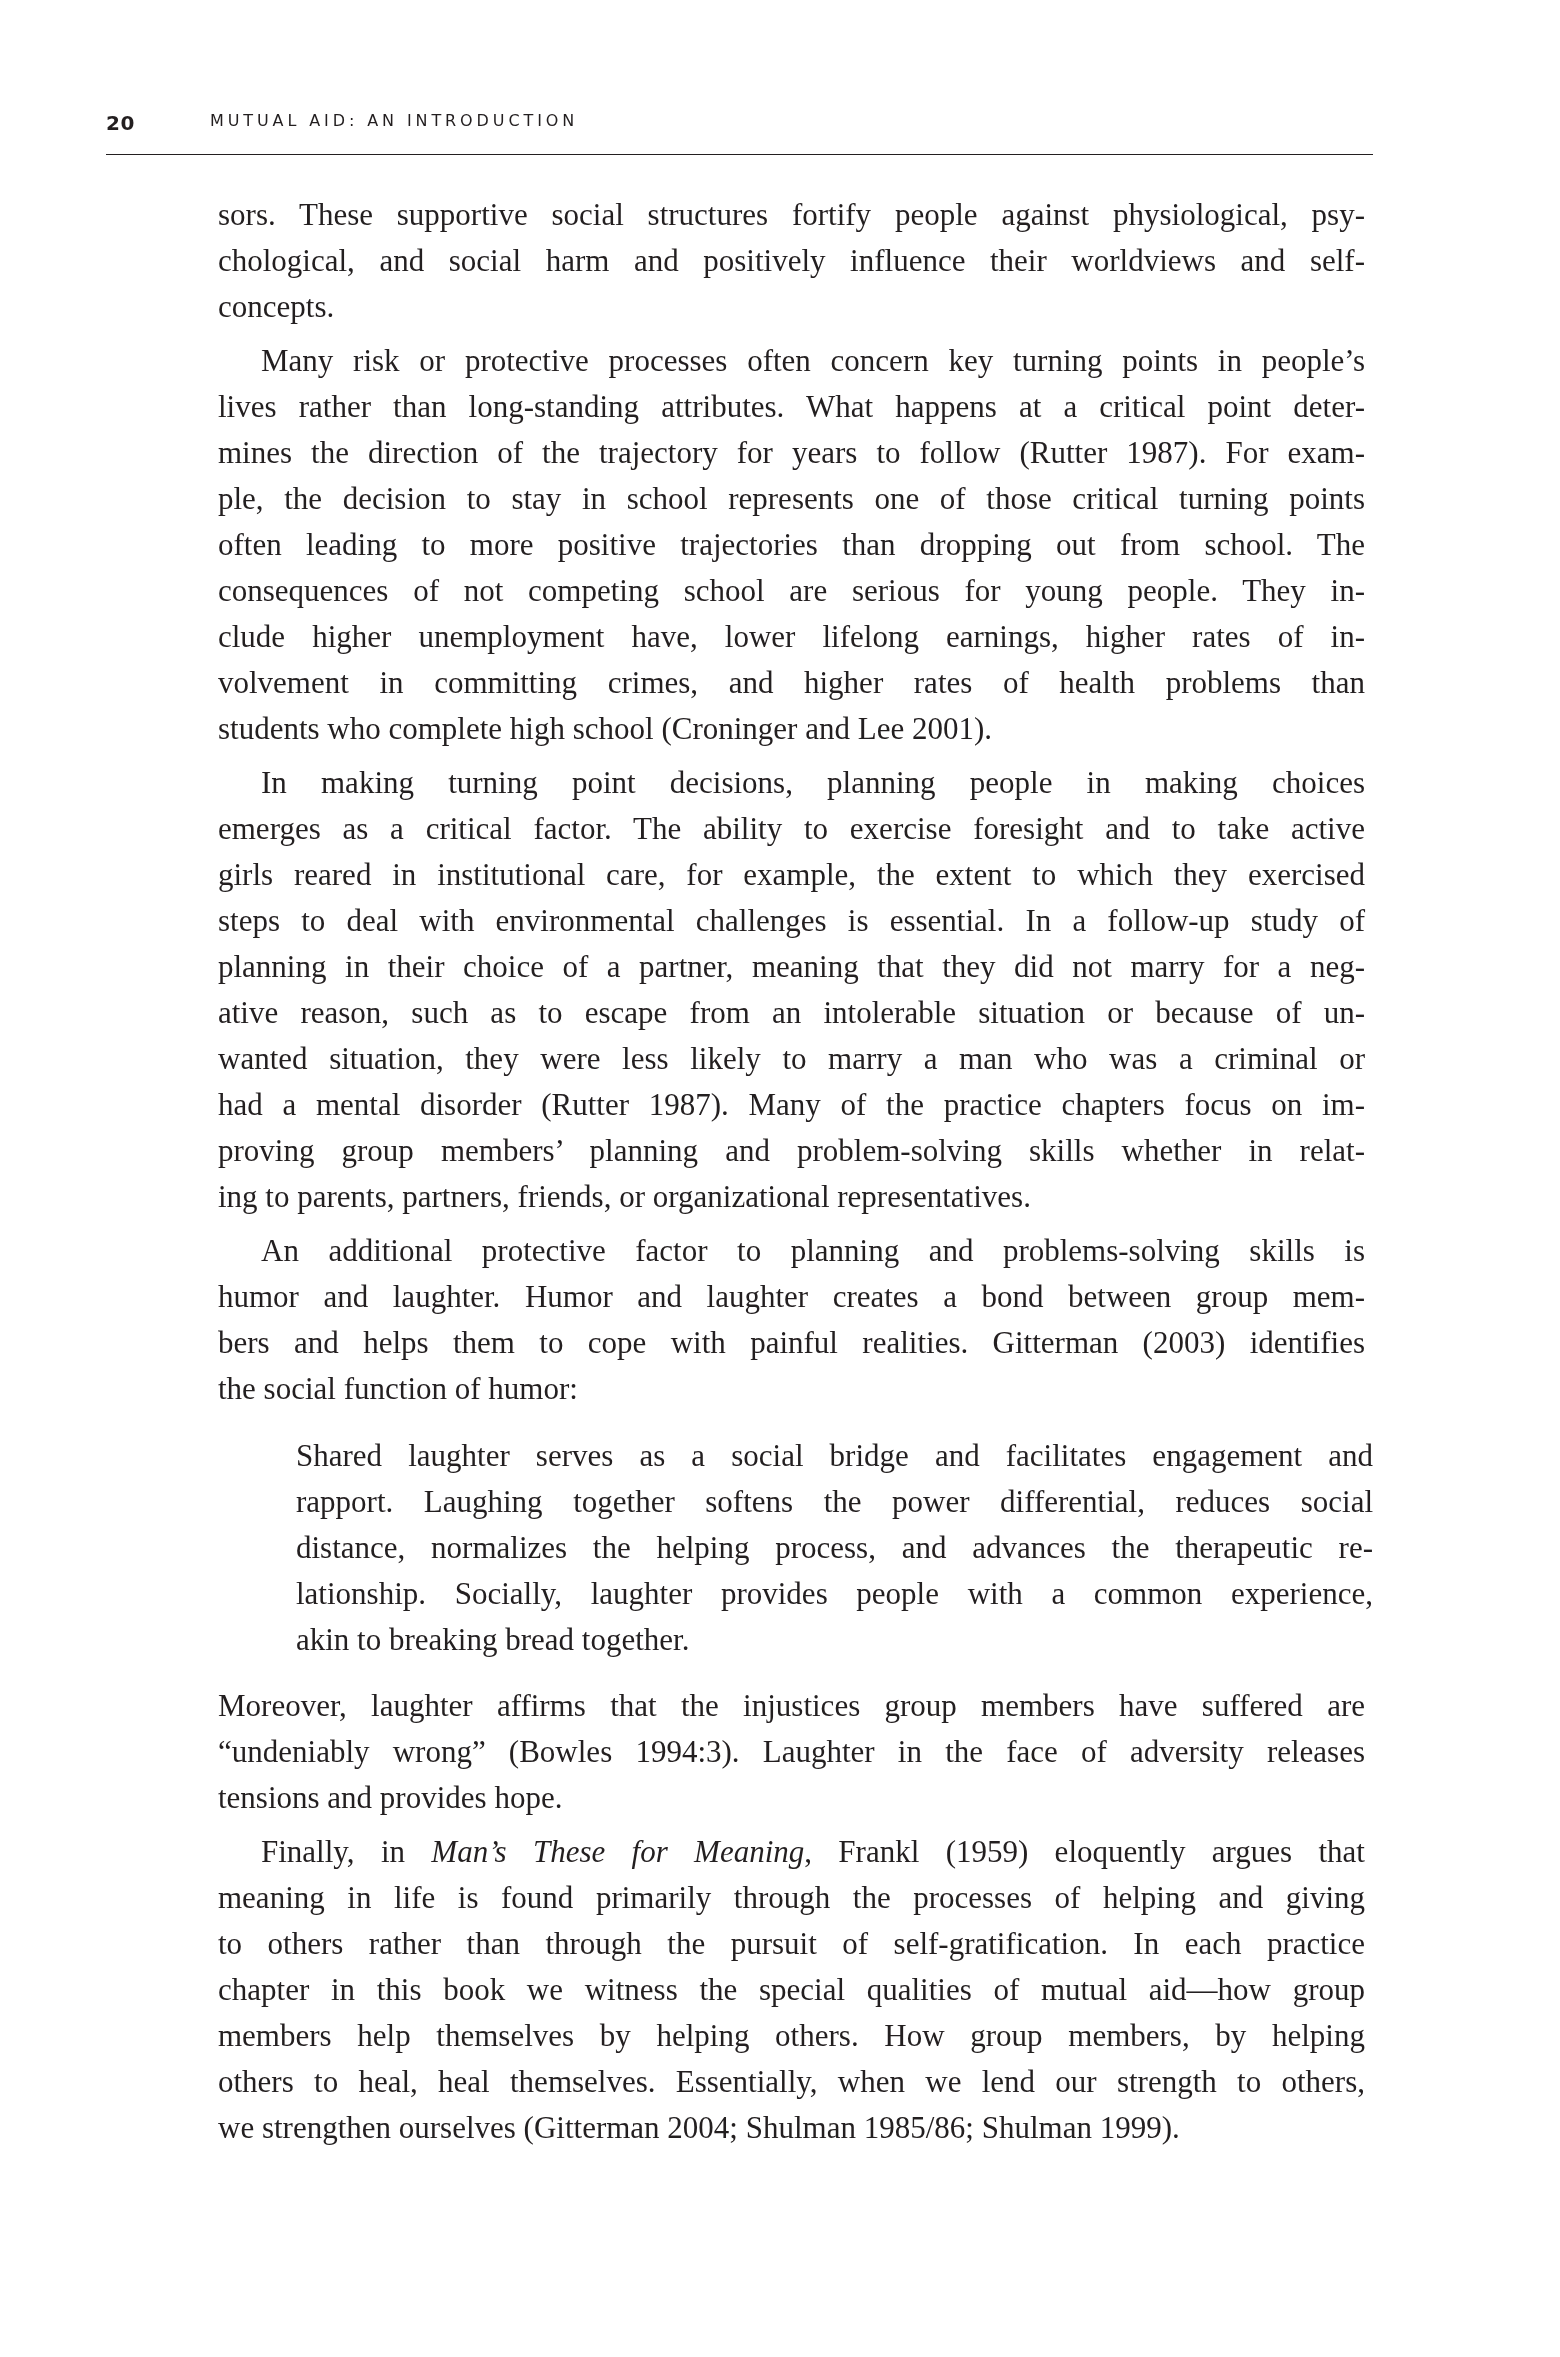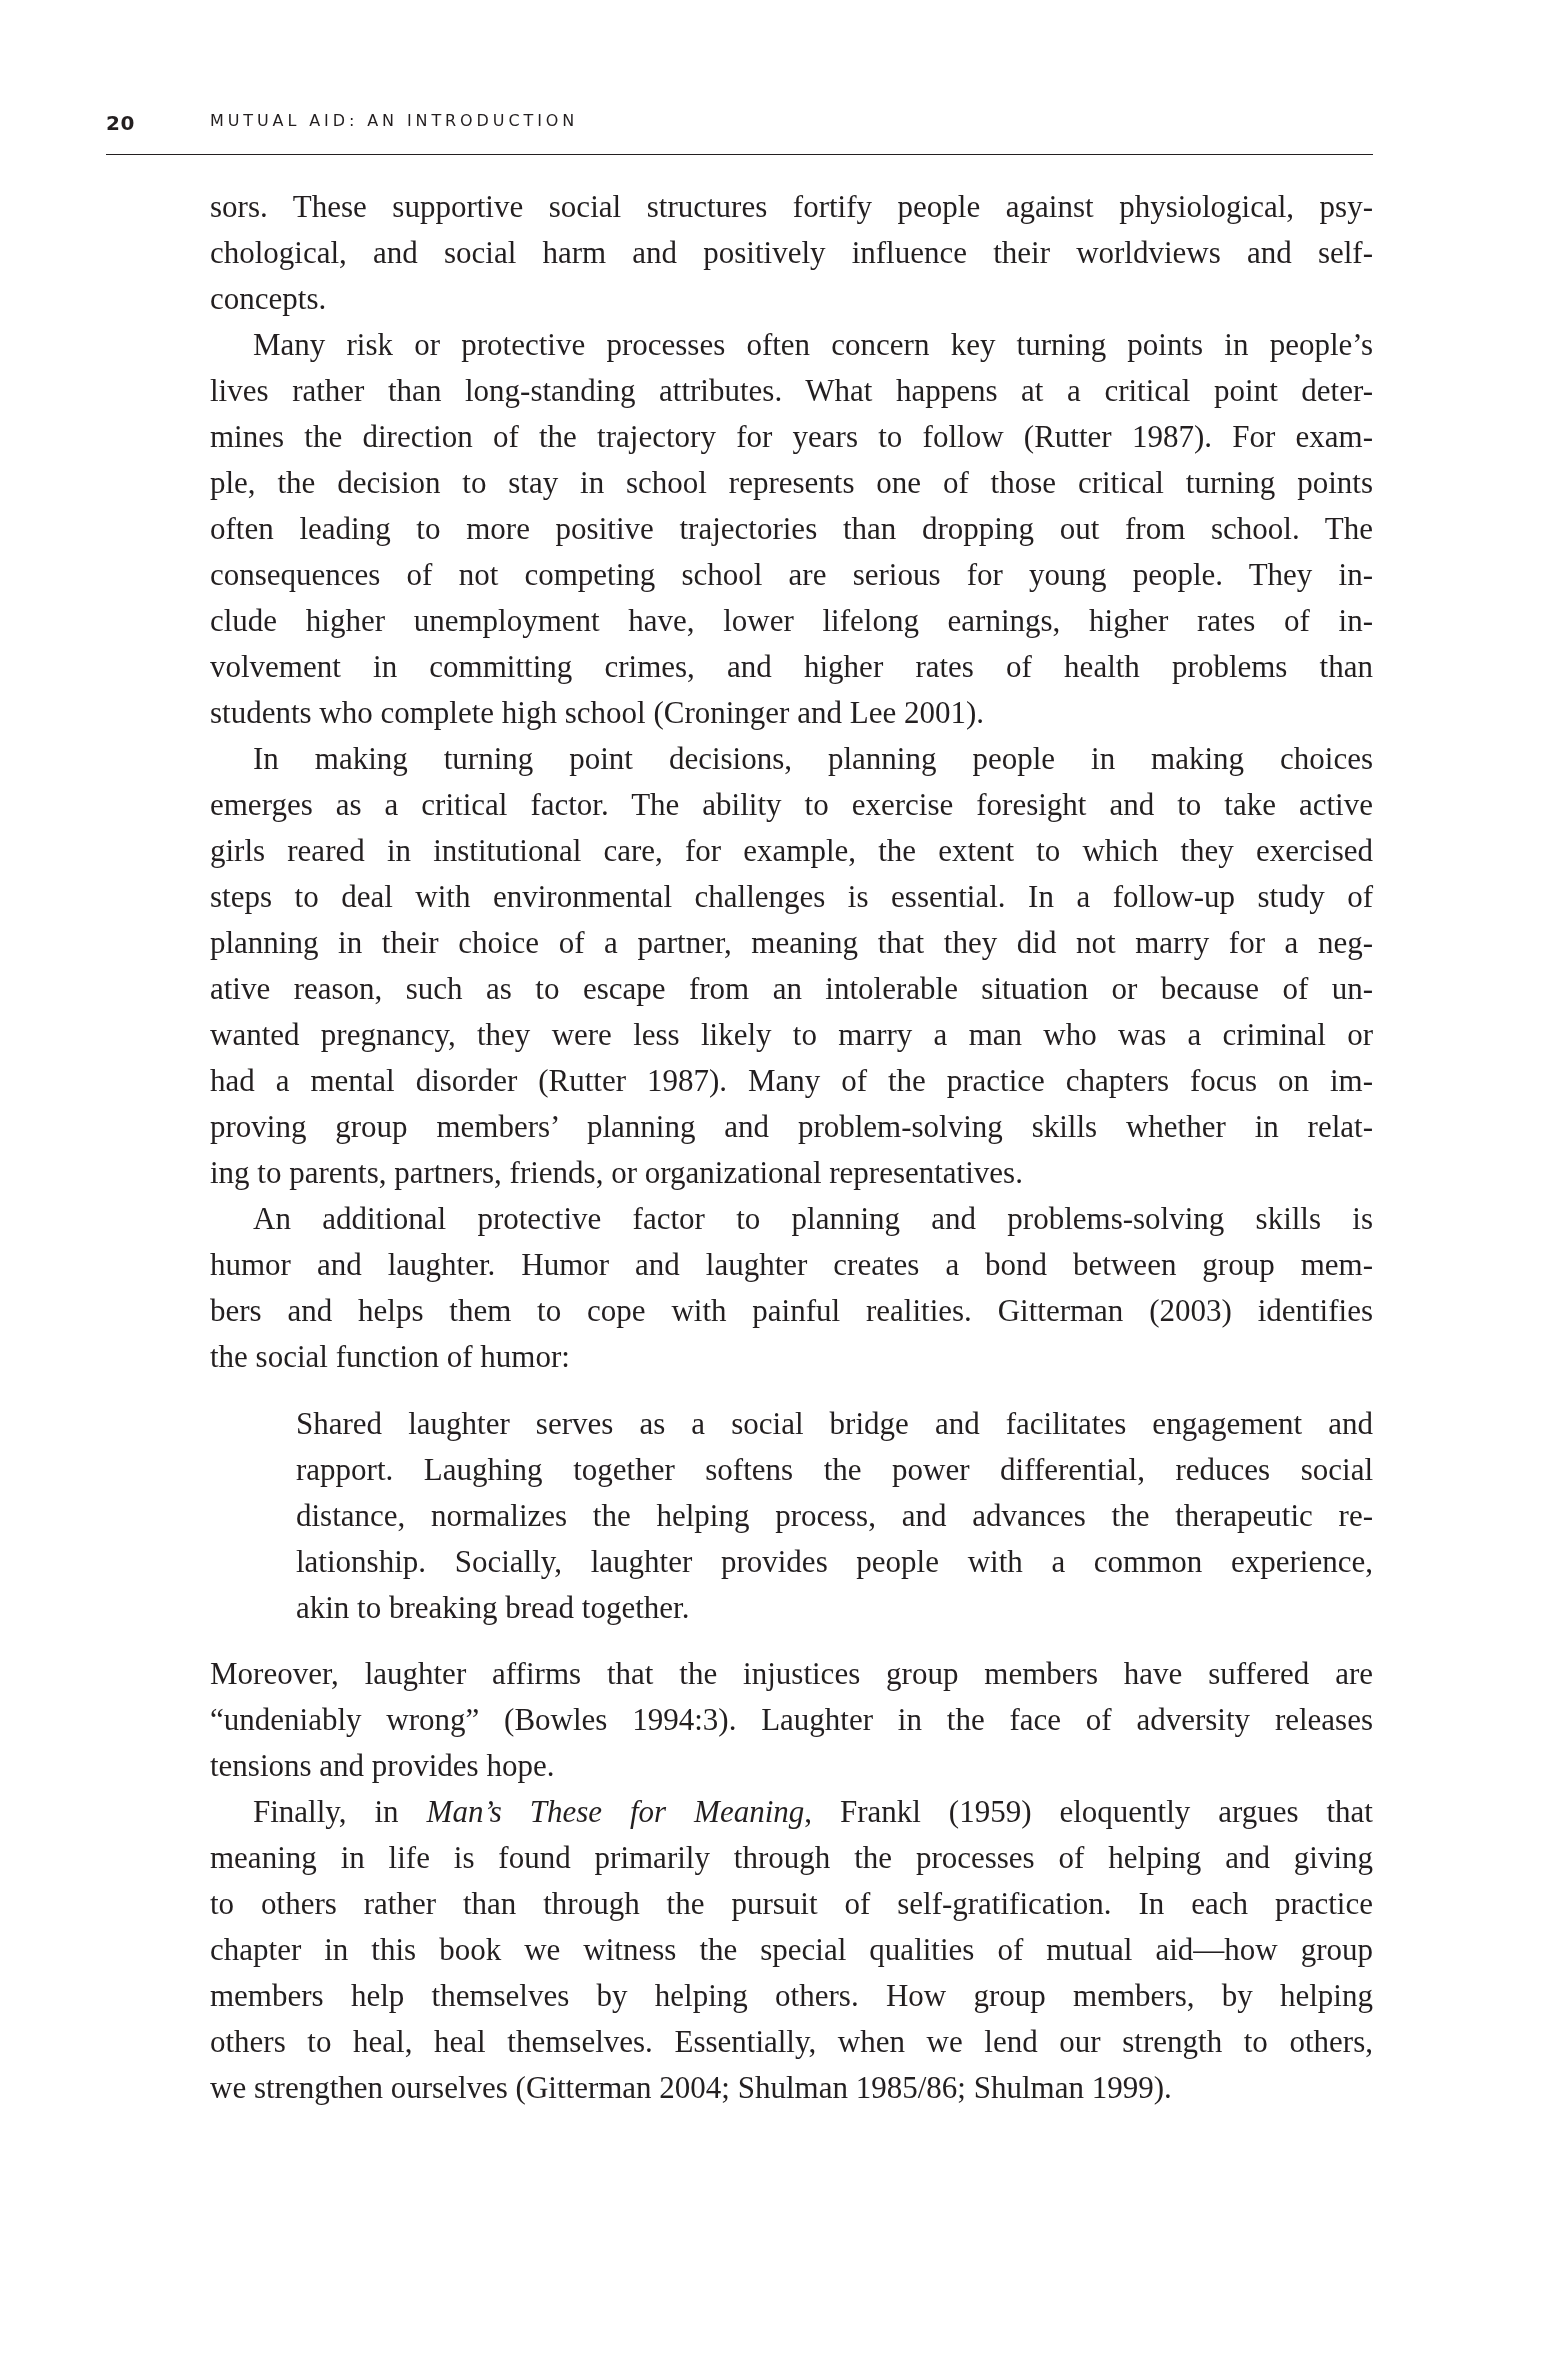--- a/index.html
+++ b/index.html
@@ -48,21 +48,21 @@
     }
     .body-text {
       position: absolute;
       left: 210px;
       top: 184px;
       width: 1163px;
       font-family: "Liberation Serif", serif;
       font-size: 31px;
       line-height: 46px;
     }
-    .para { margin: 0; }
+    .para { margin: 8px; }
     .line {
       display: block;
       white-space: nowrap;
       text-align: justify;
       text-align-last: justify;
       height: 46px;
       overflow: visible;
     }
     .line.last {
       text-align-last: left;
@@ -104,21 +104,21 @@
     <span class="line last"><span style="white-space: nowrap;">students who complete high school (Croninger and Lee 2001).</span></span>
   </p>
 
   <p class="para">
     <span class="line indent"><span style="white-space: nowrap; word-spacing: 0px;">In making turning point decisions, planning people in making choices</span></span>
     <span class="line"><span style="white-space: nowrap; word-spacing: 0px;">emerges as a critical factor. The ability to exercise foresight and to take active</span></span>
     <span class="line"><span style="white-space: nowrap; word-spacing: 0px;">girls reared in institutional care, for example, the extent to which they exercised</span></span>
     <span class="line"><span style="white-space: nowrap; word-spacing: 0px;">steps to deal with environmental challenges is essential. In a follow-up study of</span></span>
     <span class="line"><span style="white-space: nowrap; word-spacing: 0px;">planning in their choice of a partner, meaning that they did not marry for a neg-</span></span>
     <span class="line"><span style="white-space: nowrap; word-spacing: 0px;">ative reason, such as to escape from an intolerable situation or because of un-</span></span>
-    <span class="line"><span style="white-space: nowrap; word-spacing: 0px;">wanted pregnancy, they were less likely to marry a man who was a criminal or</span></span>
+    <span class="line"><span style="white-space: nowrap; word-spacing: 0px;">wanted situation, they were less likely to marry a man who was a criminal or</span></span>
     <span class="line"><span style="white-space: nowrap; word-spacing: 0px;">had a mental disorder (Rutter 1987). Many of the practice chapters focus on im-</span></span>
     <span class="line"><span style="white-space: nowrap; word-spacing: 0px;">proving group members’ planning and problem-solving skills whether in relat-</span></span>
     <span class="line last"><span style="white-space: nowrap;">ing to parents, partners, friends, or organizational representatives.</span></span>
   </p>
 
   <p class="para">
     <span class="line indent"><span style="white-space: nowrap; word-spacing: 0px;">An additional protective factor to planning and problems-solving skills is</span></span>
     <span class="line"><span style="white-space: nowrap; word-spacing: 0px;">humor and laughter. Humor and laughter creates a bond between group mem-</span></span>
     <span class="line"><span style="white-space: nowrap; word-spacing: 0px;">bers and helps them to cope with painful realities. Gitterman (2003) identifies</span></span>
     <span class="line last"><span style="white-space: nowrap;">the social function of humor:</span></span>

